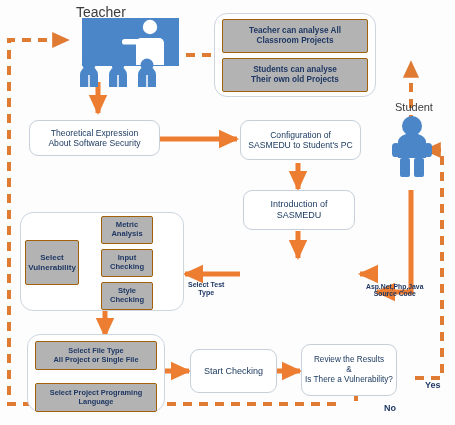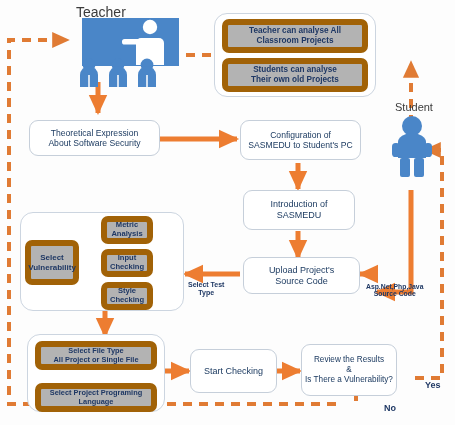--- a/index.html
+++ b/index.html
@@ -36,22 +36,22 @@
     background:#ffffff;
     border:1px solid #c6cfda;
     border-radius:9px;
     font-weight:normal;
     color:#17365d;
     box-shadow:0 0 0 0 rgba(0,0,0,0);
   }
   
   .box-grey{
     background:#b3b3b3;
-    border:6px solid #a16207;
-    border-radius:7px;
+    border:1px solid #a16207;
+    border-radius:2px;
     color:#1f3864;
     font-weight:bold;
   }
   
   .panel{
     position:absolute;
     box-sizing:border-box;
     background:#ffffff;
     border:1px solid #ccd5e0;
     border-radius:13px;
@@ -196,23 +196,20 @@
   </div>
 
   <div class="node box-white" style="left:240px; top:120px; width:121px; height:40px; font-size:8.6px;">
     <span>Configuration of<br>SASMEDU to Student's PC</span>
   </div>
 
   <div class="node box-white" style="left:243px; top:190px; width:112px; height:40px; font-size:9px;">
     <span>Introduction of<br>SASMEDU</span>
   </div>
 
-  <div class="node box-white" style="left:243px; top:257px; width:117px; height:37px; font-size:9px;">
-    <span>Upload Project's<br>Source Code</span>
-  </div>
 
   <div class="panel" style="left:20px; top:212px; width:164px; height:99px;"></div>
 
   <div class="node box-grey" style="left:101px; top:216px; width:52px; height:28px; font-size:7.6px;">
     <span>Metric<br>Analysis</span>
   </div>
 
   <div class="node box-grey" style="left:25px; top:240px; width:54px; height:45px; font-size:8px;">
     <span>Select<br>Vulnerability</span>
   </div>

